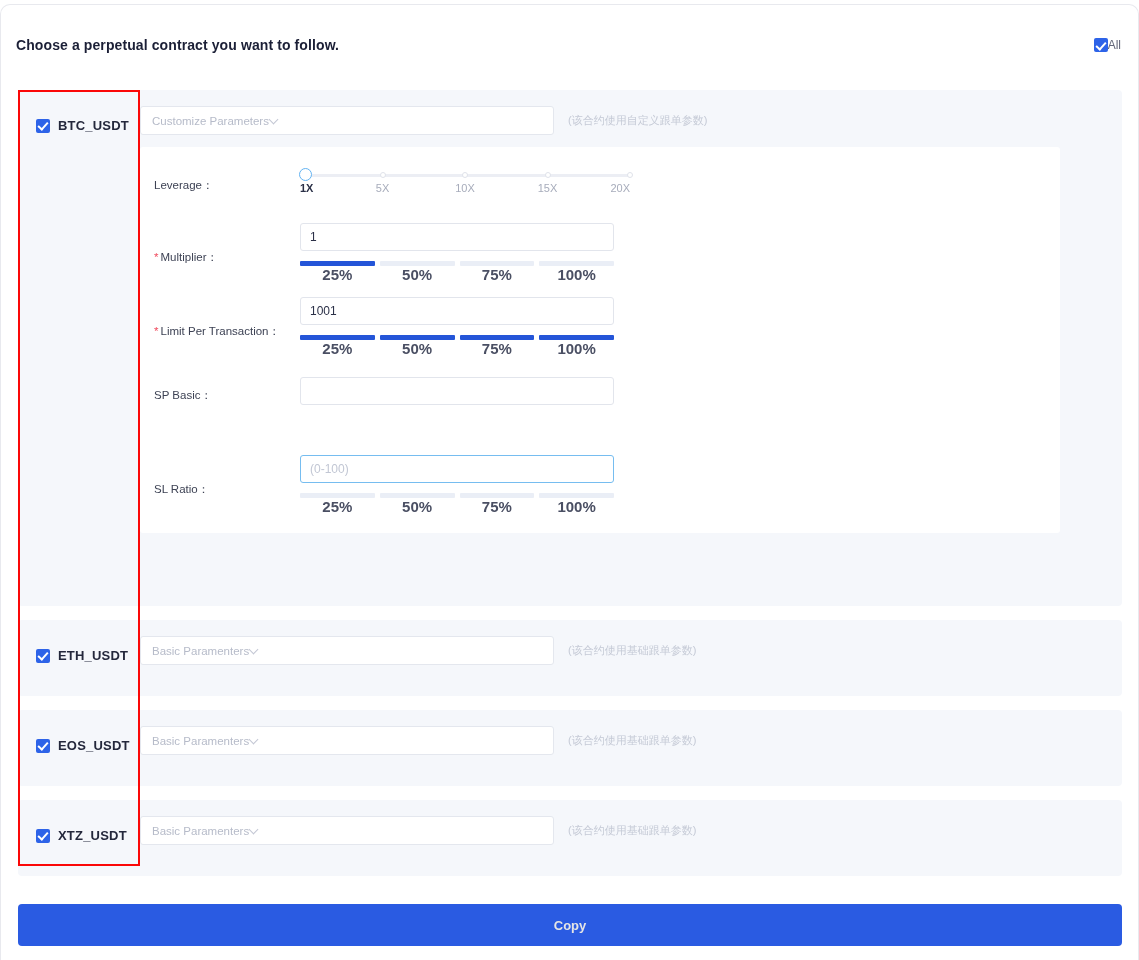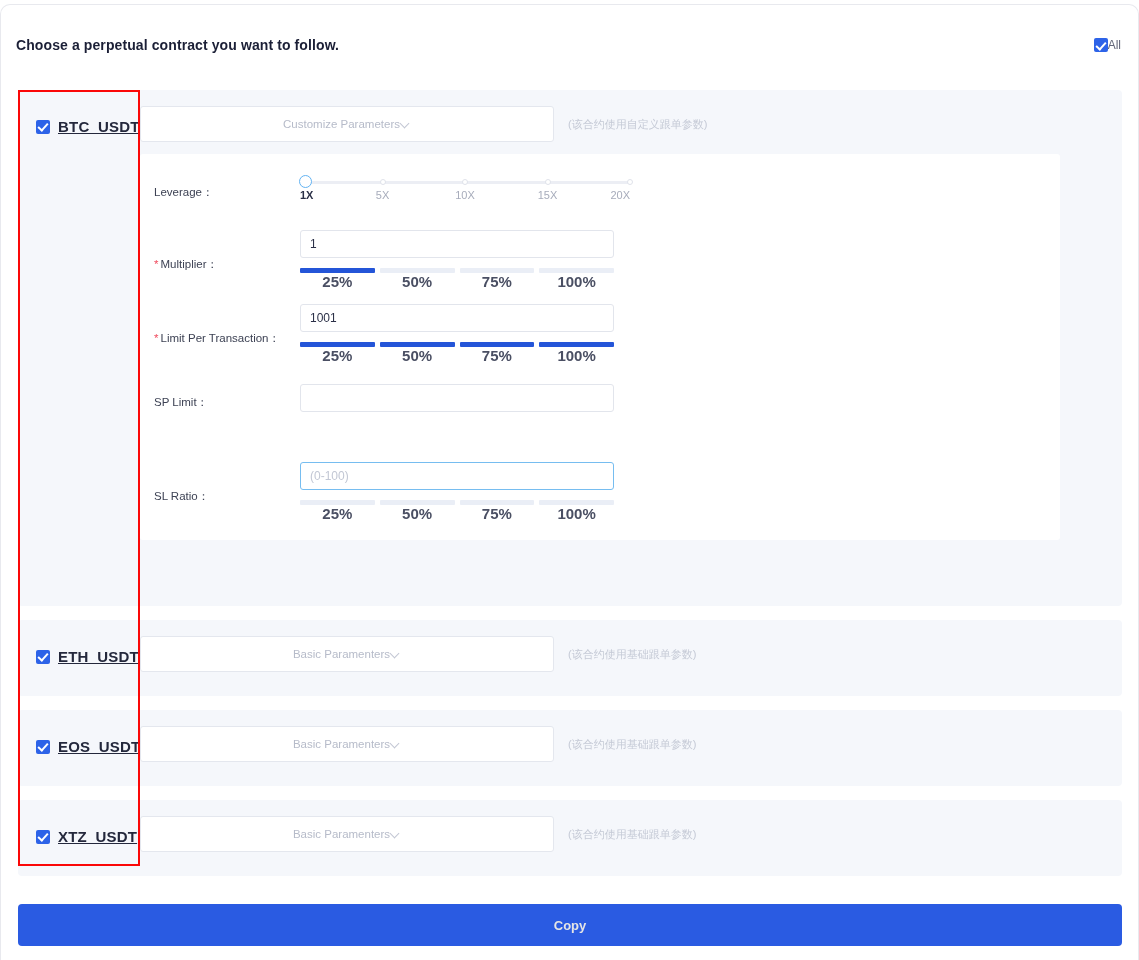--- a/index.html
+++ b/index.html
@@ -96,47 +96,46 @@
     padding-top: 28px;
     padding-left: 18px;
   }
   .row-left.expanded { padding-top: 28px; }
   .sym-wrap {
     display: flex;
     align-items: center;
     gap: 8px;
   }
   .sym-label {
-    font-size: 15px;
+    font-size: 13px;
     font-weight: bold;
     color: #24283c;
     letter-spacing: .2px;
     white-space: nowrap;
-    text-decoration: underline;
   }
   .row-right {
     flex: 1 1 auto;
     padding: 16px 0 14px 0;
   }
 
   
   .select-line {
     display: flex;
     align-items: center;
     gap: 14px;
   }
   .select {
     width: 414px;
-    height: 36px;
+    height: 29px;
     background: #fff;
     border: 1px solid #e4e7ee;
     border-radius: 3px;
     display: flex;
     align-items: center;
-    justify-content: center;
+    justify-content: flex-start;
     padding: 0 11px;
   }
   .select-value {
     font-size: 11.5px;
     color: #b6bbc9;
   }
   .chev {
     width: 11px; height: 11px;
     position: relative;
   }
@@ -419,21 +418,21 @@
                 <div class="seg-bar on"></div>
                 <div class="seg-lbl">100%</div>
               </div>
             </div>
           </div>
         </div>
 
         <div class="spacer-sm"></div>
 
         <div class="field">
-          <div class="field-label">SP Limit：</div>
+          <div class="field-label">SP Basic：</div>
           <div class="field-body">
             <div class="tinput">
               <span></span>
             </div>
           </div>
         </div>
 
         <div class="spacer-lg"></div>
 
         <div class="field">

